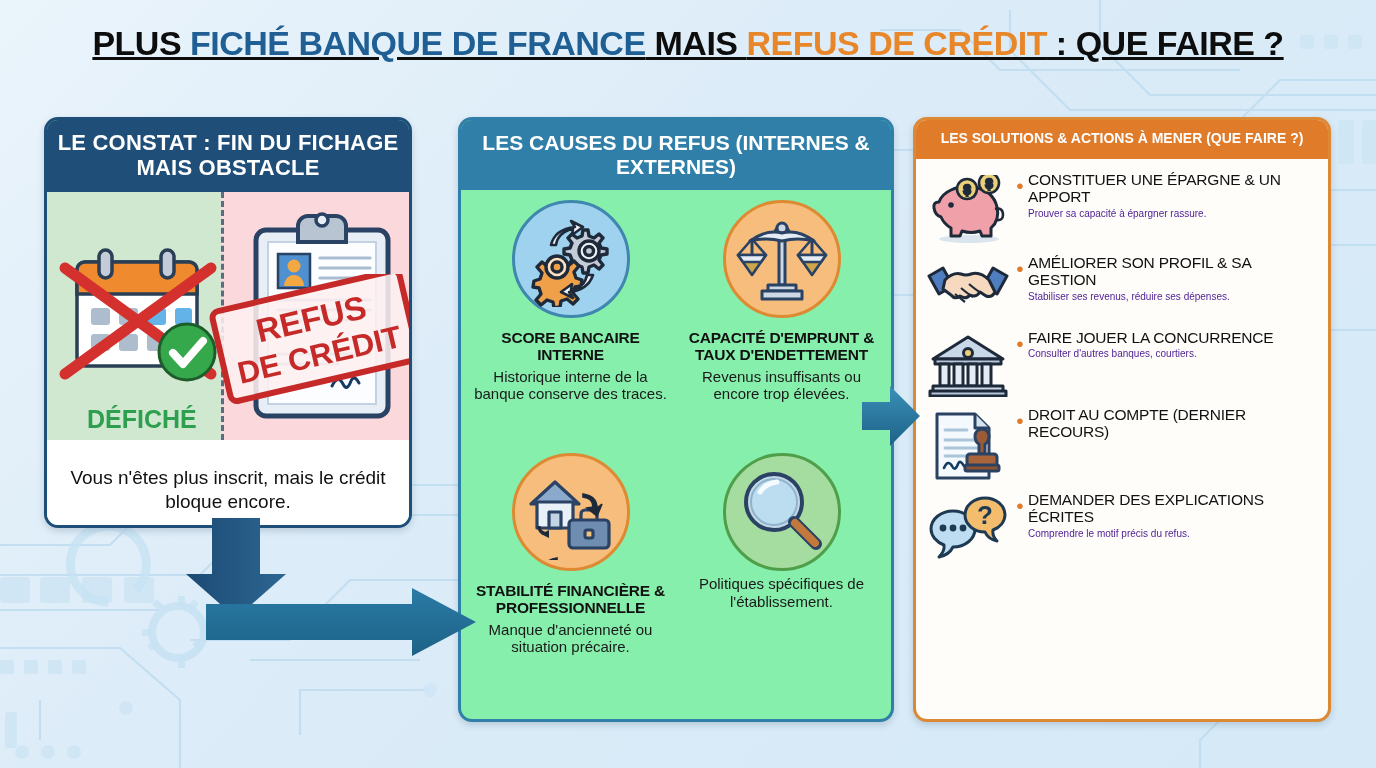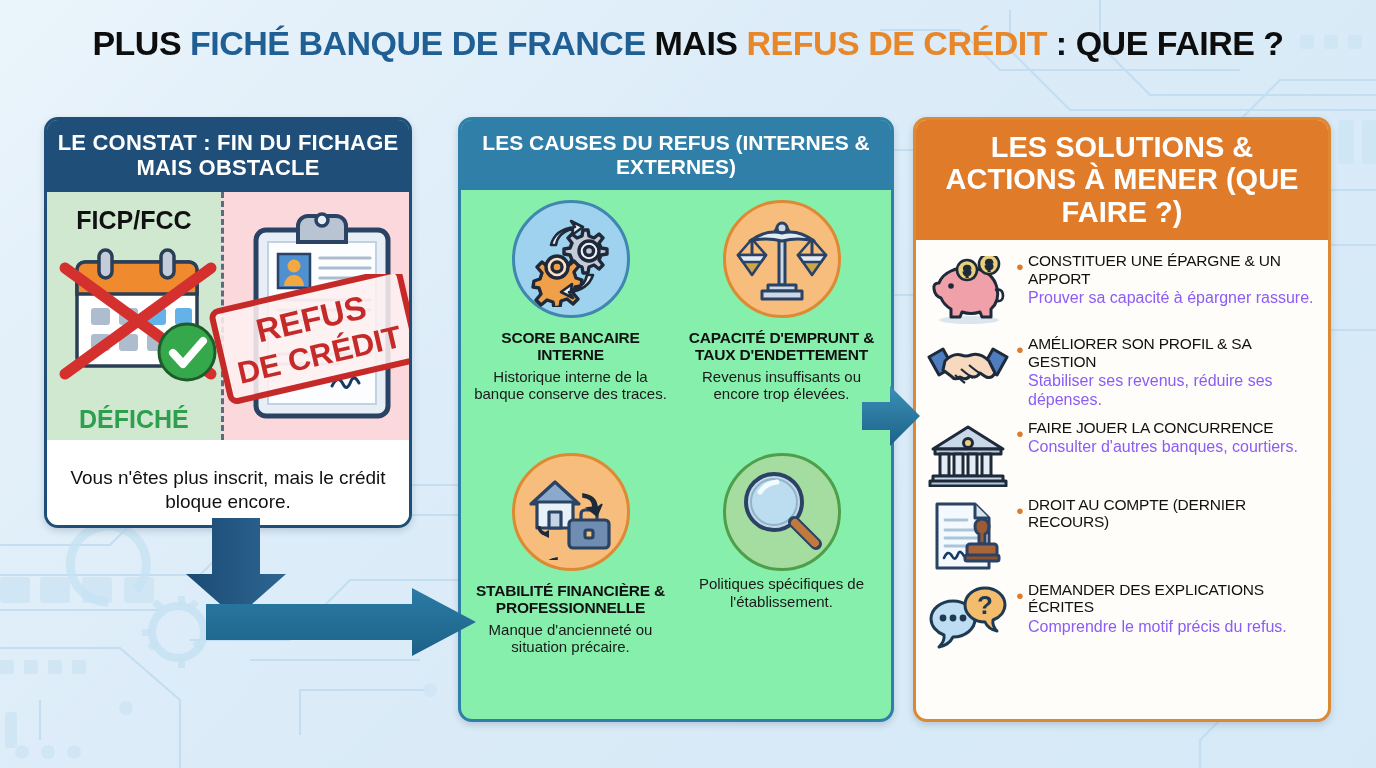--- a/index.html
+++ b/index.html
@@ -11,21 +11,21 @@
   }
   #circuit-bg { position: absolute; inset: 0; z-index: 0; }
 
   .stage { position: absolute; inset: 0; z-index: 2; }
 
   
   .title {
     position: absolute; top: 24px; left: 0; width: 1376px;
     text-align: center;
     font-size: 34px; font-weight: bold; letter-spacing: -0.5px;
-    color: #0d0d0d; white-space: nowrap;
+    color: #0d0d0d; white-space: nowrap; text-decoration: underline;
   }
   .t-blue { color: #1f5f94; }
   .t-orange { color: #e8862a; }
 
   
   .panel {
     position: absolute;
     border-radius: 14px;
     background: #86efac;
     overflow: hidden;
@@ -41,21 +41,21 @@
     left: 44px; top: 117px; width: 368px; height: 411px;
     border: 3px solid #1f4e79;
   }
   #panel-constat .panel-head { background: #1f4e79; font-size: 22px; letter-spacing: 0.2px; }
   .split { display: flex; height: 248px; }
   .split-left { flex: 1 1 48%; background: #cfe8cf; position: relative; }
   .split-right { flex: 1 1 52%; background: #fbd8dc; position: relative;
                  border-left: 3px dashed #5b6b80; }
   .ficp-label { position: absolute; top: 14px; left: 0; width: 100%;
                 text-align: center; font-size: 25px; font-weight: bold; color: #111; }
-  .defiche-label { position: absolute; bottom: 6px; left: 0; width: 100%;
+  .defiche-label { position: absolute; bottom: 6px; left: 8px; width: 100%;
                 text-align: center; font-size: 25px; font-weight: bold; color: #2e9e4f; }
   .panel1-foot {
     height: 100px; display: flex; align-items: center; justify-content: center;
     text-align: center; font-size: 19px; color: #111; line-height: 1.3; padding: 0 12px;
     background: #fff;
   }
 
   
   #panel-causes {
     left: 458px; top: 117px; width: 436px; height: 605px;
@@ -81,31 +81,31 @@
   .cause-desc {
     margin-top: 4px; text-align: center; font-size: 15px; color: #1a1a1a; line-height: 1.18;
   }
 
   
   #panel-solutions {
     left: 913px; top: 117px; width: 418px; height: 605px;
     border: 3px solid #dd8833;
     background: #fffdfa;
   }
-  #panel-solutions .panel-head { background: #e07b2a; font-size: 29px; }
+  #panel-solutions .panel-head { background: #e07b2a; font-size: 14px; }
   .sol-list { padding: 12px 12px 6px 8px; }
   .sol-item { display: flex; align-items: flex-start; margin-bottom: 9px; }
   .sol-icon { width: 88px; flex: none; display: flex; align-items: center;
               justify-content: center; padding-top: 4px; }
   .sol-bullet { width: 16px; flex: none; color: #e07b2a; font-size: 21px; line-height: 1.0;
                 padding-top: 4px; text-align: center; }
   .sol-body { flex: 1; }
   .sol-title { font-size: 15.5px; font-weight: normal; color: #111; line-height: 1.13;
                letter-spacing: -0.2px; }
-  .sol-desc { font-size: 16px; color: #8b5cf6; line-height: 1.17; margin-top: 2px; }
+  .sol-desc { font-size: 10px; color: #4c1d95; line-height: 1.17; margin-top: 2px; }
 
   
   .arrow-svg { position: absolute; z-index: 3; }
 </style>
 </head>
 <body>
 
 <svg id="circuit-bg" width="1376" height="768" viewBox="0 0 1376 768">
   <g stroke="#bfdcf0" stroke-width="2.2" fill="none" opacity="0.85">
     <path d="M0 575 L200 575 L260 515 L470 515"></path>
@@ -168,21 +168,20 @@
   <div class="title">
     <span>PLUS </span><span class="t-blue">FICHÉ BANQUE DE FRANCE</span><span> MAIS </span><span class="t-orange">REFUS DE CRÉDIT</span><span> : QUE FAIRE ?</span>
   </div>
 
   <div class="panel" id="panel-constat">
     <div class="panel-head">LE CONSTAT : FIN DU FICHAGE MAIS OBSTACLE</div>
 
     <div class="split">
 
       <div class="split-left">
-        <div class="ficp-label">FICP/FCC</div>
 
         <svg width="175" height="150" viewBox="0 0 175 150" style="position:absolute;left:4px;top:46px;">
           <rect x="26" y="24" width="120" height="104" rx="8" fill="#fff" stroke="#2a3f55" stroke-width="3.5"></rect>
           <path d="M26 32 a8 8 0 0 1 8 -8 h104 a8 8 0 0 1 8 8 v24 h-120z" fill="#f08a2e" stroke="#2a3f55" stroke-width="3.5"></path>
           <rect x="48" y="12" width="13" height="28" rx="6.5" fill="#c3ccd8" stroke="#2a3f55" stroke-width="3.5"></rect>
           <rect x="110" y="12" width="13" height="28" rx="6.5" fill="#c3ccd8" stroke="#2a3f55" stroke-width="3.5"></rect>
           <g fill="#aebdcd">
             <rect x="40" y="70" width="19" height="17" rx="3"></rect>
             <rect x="68" y="70" width="19" height="17" rx="3"></rect>
             <rect x="96" y="70" width="19" height="17" rx="3" fill="#63b3e8"></rect>

